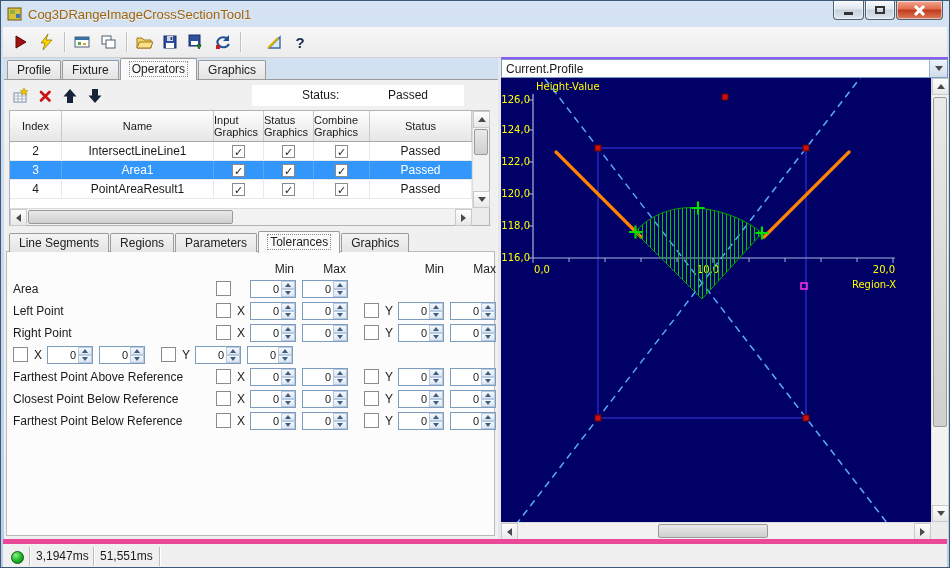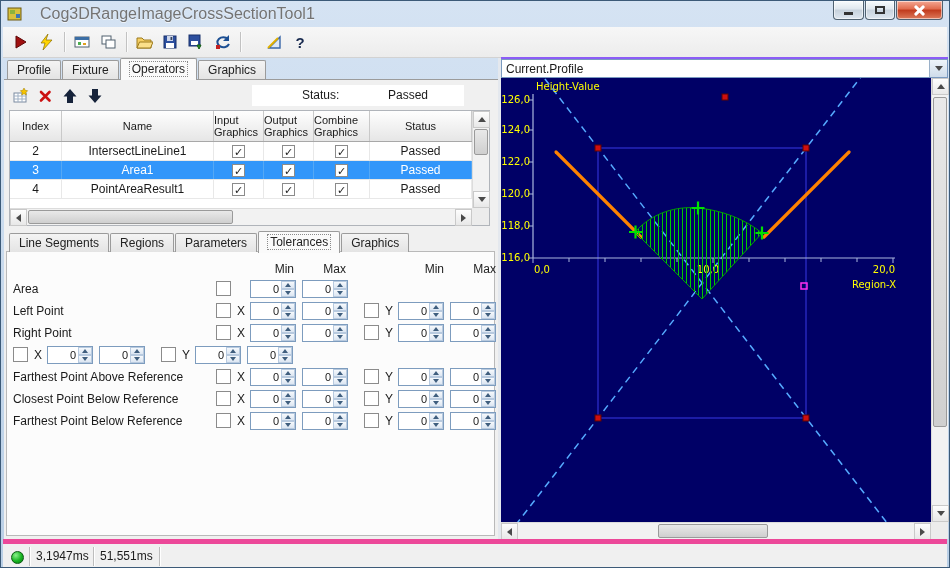--- a/index.html
+++ b/index.html
@@ -5,21 +5,21 @@
   html,body{margin:0;padding:0}
   body{
     width:950px;height:568px;position:relative;overflow:hidden;box-sizing:border-box;
     background:linear-gradient(#d5e3f3,#b9cfe6);
     border:1px solid #3c5a78;
     font-family:"Liberation Sans",sans-serif;font-size:12px;color:#1a1a1a;
     -webkit-font-smoothing:antialiased;
   }
   
   .titlebar{position:absolute;left:0;top:0;right:0;height:26px;display:flex;align-items:center;padding-left:6px}
-  .titlebar .title{margin-left:17px;font-size:16px;color:#737373;text-shadow:0 1px 0 rgba(255,255,255,.6)}
+  .titlebar .title{margin-left:5px;font-size:13px;color:#a16207;text-shadow:0 1px 0 rgba(255,255,255,.6)}
   .winbtns{position:absolute;right:6px;top:0;display:flex}
   .wb{height:18px;border:1px solid #4f6170;border-top:none;border-radius:0 0 4px 4px;margin-left:1px;
       display:flex;align-items:center;justify-content:center;
       background:linear-gradient(#f8fbfd 0%,#dfe7ee 45%,#c6d1dc 50%,#dee7f0 100%);box-shadow:inset 0 0 0 1px rgba(255,255,255,.55)}
   .wb.min{width:29px}.wb.max{width:28px}
   .wb.close{width:45px;background:linear-gradient(#f4a894 0%,#e06a4c 45%,#c03a1c 50%,#dd7a5a 100%)}
   .g-min{width:9px;height:3px;background:#333;margin-top:7px}
   .g-max{width:10px;height:8px;border:2px solid #333;box-sizing:border-box}
   .g-close{position:relative;width:13px;height:13px}
   .g-close span{position:absolute;left:5px;top:0;width:3px;height:13px;background:#fff;border-radius:1px}
@@ -244,21 +244,21 @@
   <div class="status-strip">
     <span class="sl">Status:</span>
     <span class="svl">Passed</span>
   </div>
 
   <div class="grid">
     <div class="ghead">
       <span class="gh c0">Index</span>
       <span class="gh c1">Name</span>
       <span class="gh c2">Input Graphics</span>
-      <span class="gh c3">Output Graphics</span>
+      <span class="gh c3">Status Graphics</span>
       <span class="gh c4">Combine Graphics</span>
       <span class="gh c5">Status</span>
     </div>
     <div class="gbody">
       <div class="grow">
         <span class="gc c0">2</span>
         <span class="gc c1">IntersectLineLine1</span>
         <span class="gc c2">
             <span class="cb">✓</span>
           </span>

